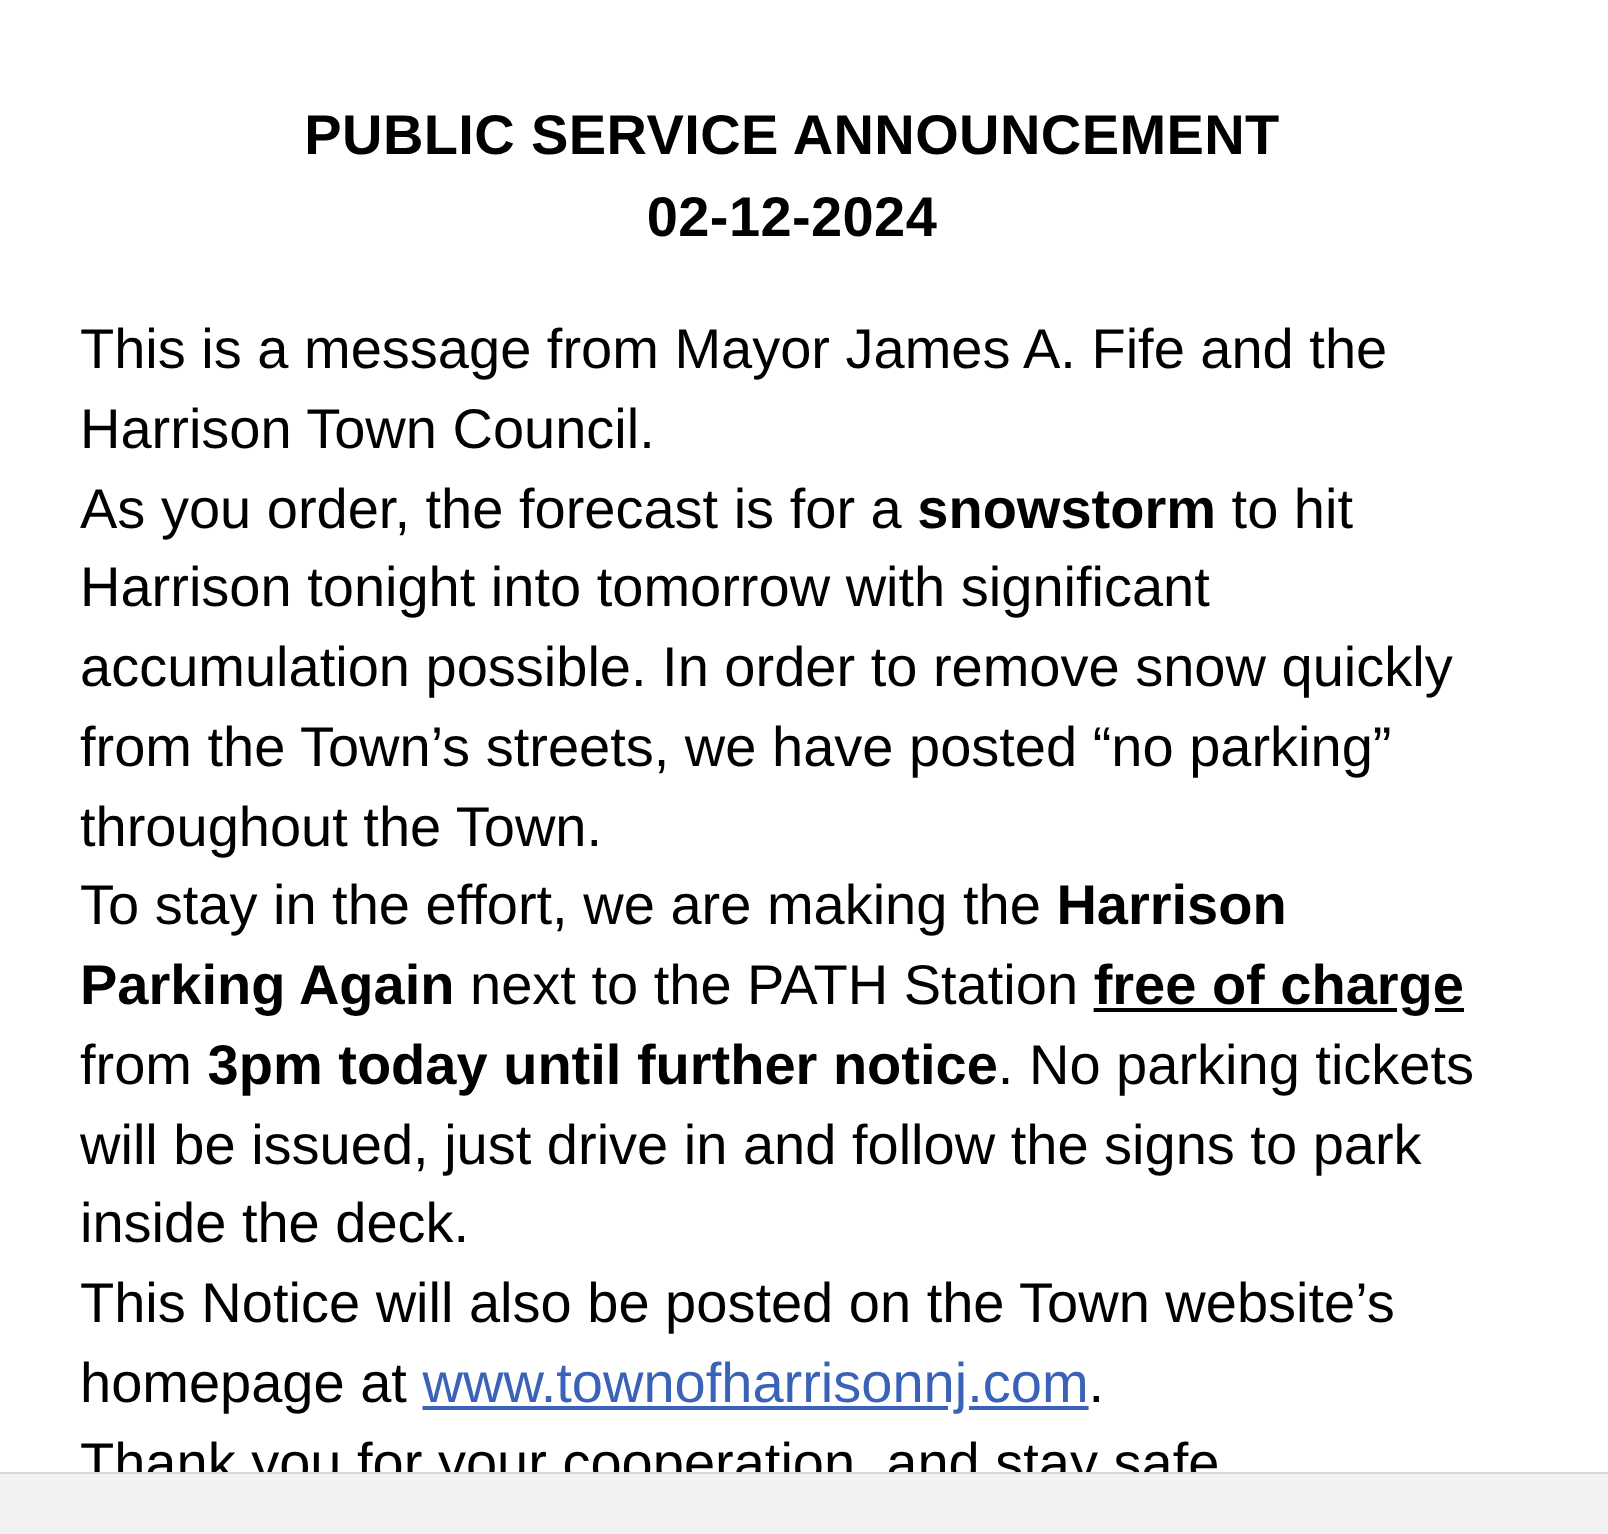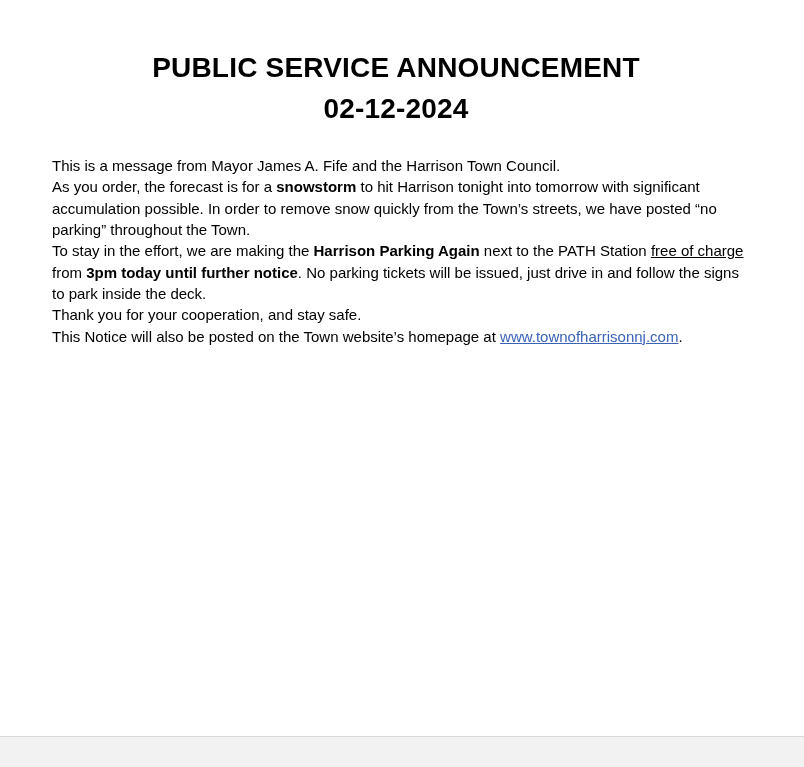--- a/index.html
+++ b/index.html
@@ -29,33 +29,32 @@
     font-size: 28px;
     line-height: 1.45;
     margin-top: 8px;
     margin-bottom: 26px;
   }
   .title-line {
     display: block;
     letter-spacing: 0.2px;
   }
   .body-block {
-    font-size: 15px;
+    font-size: 28px;
     line-height: 1.42;
-    margin-left: 12px;
   }
   .para {
     margin: 0 0 0 0;
     text-indent: 0;
   }
   .b {
     font-weight: bold;
   }
   .bu {
-    font-weight: normal;
+    font-weight: bold;
     text-decoration: underline;
   }
   a.link {
     color: #3a63b8;
     text-decoration: underline;
   }
   .footer-strip {
     position: absolute;
     left: 0;
     bottom: 0;
@@ -77,20 +76,20 @@
 
   <div class="body-block">
 
     <p class="para"><span>This is a message from Mayor James A. Fife and the Harrison Town Council.</span></p>
 
     <p class="para"><span>As you order, the forecast is for a </span><span class="b">snowstorm</span><span> to hit Harrison tonight into tomorrow with significant accumulation possible.  In order to remove snow quickly from the Town’s streets, we have posted “no parking” throughout the Town.</span></p>
 
     <p class="para"><span>To stay in the effort, we are making the </span><span class="b">Harrison Parking Again</span><span> next to the PATH Station </span><span class="bu">free of charge</span><span> from </span><span class="b">3pm today until further notice</span><span>.  No parking tickets will be issued, just drive in and follow the signs to park inside the deck.</span></p>
 
 
+    <p class="para"><span>This Notice will also be posted on the Town website’s homepage at </span><a class="link" href="#">www.townofharrisonnj.com</a><span>.</span></p>
+
     <p class="para"><span>Thank you for your cooperation, and stay safe.</span></p>
-
-    <p class="para"><span>This Notice will also be posted on the Town website’s homepage at </span><a class="link" href="#">www.townofharrisonnj.com</a><span>.</span></p>
 
   </div>
 </div>
 
 <div class="footer-strip"></div>
 
 </body></html>

